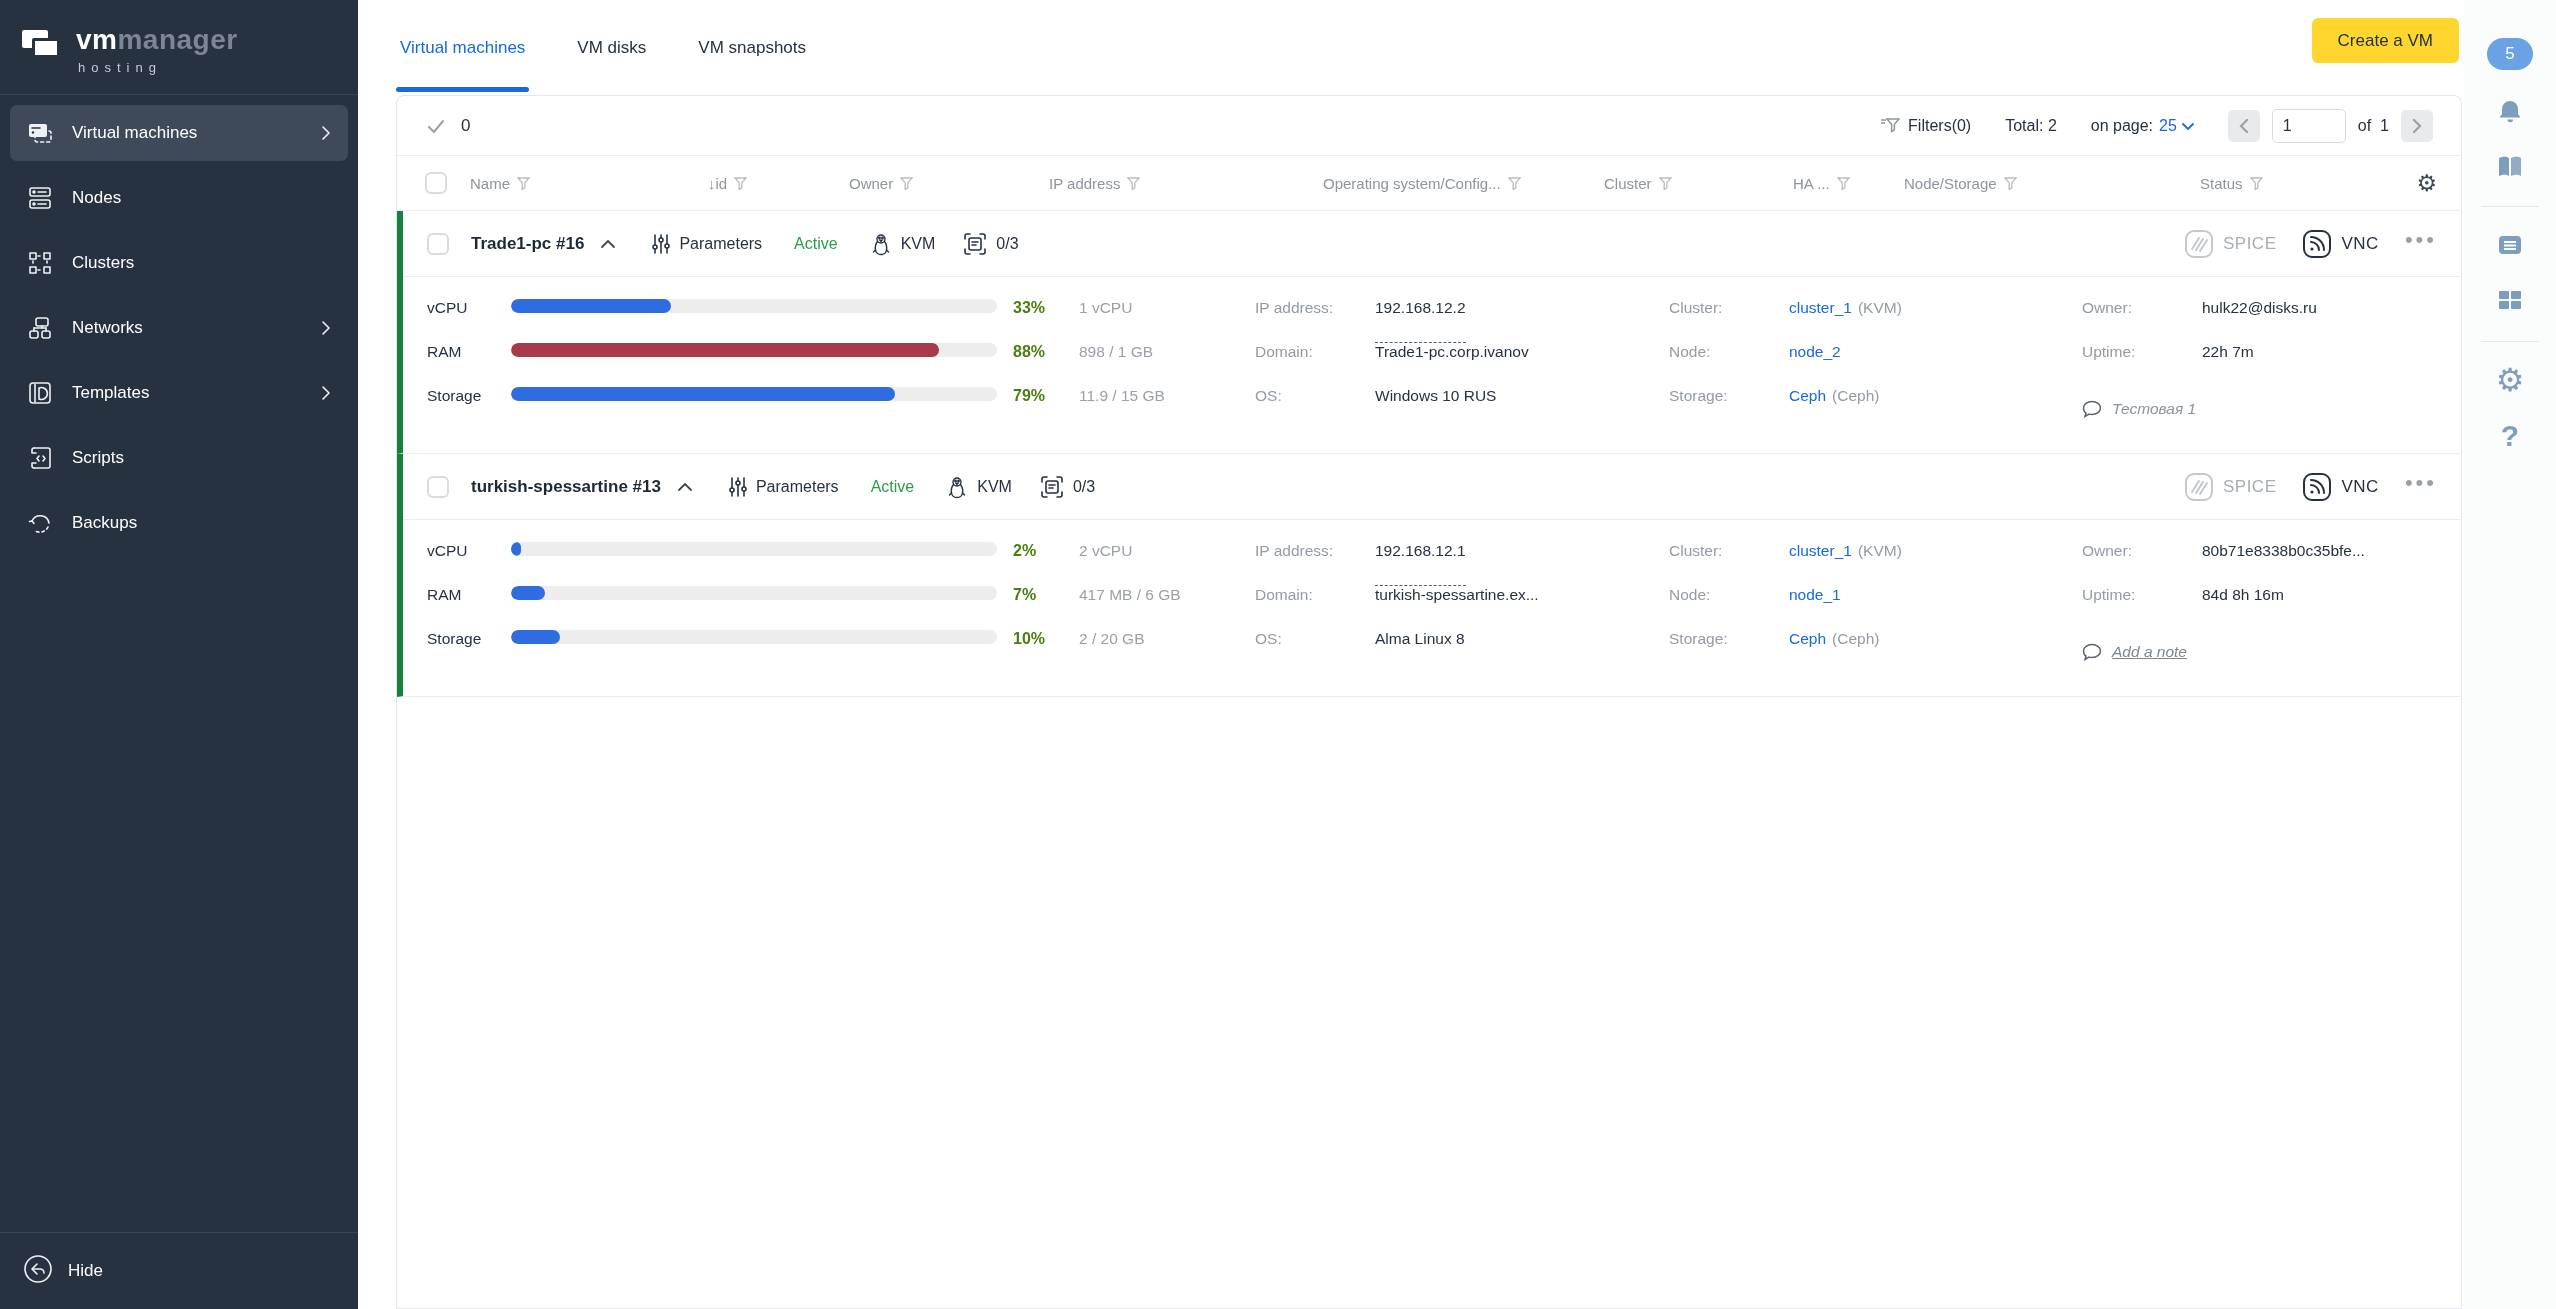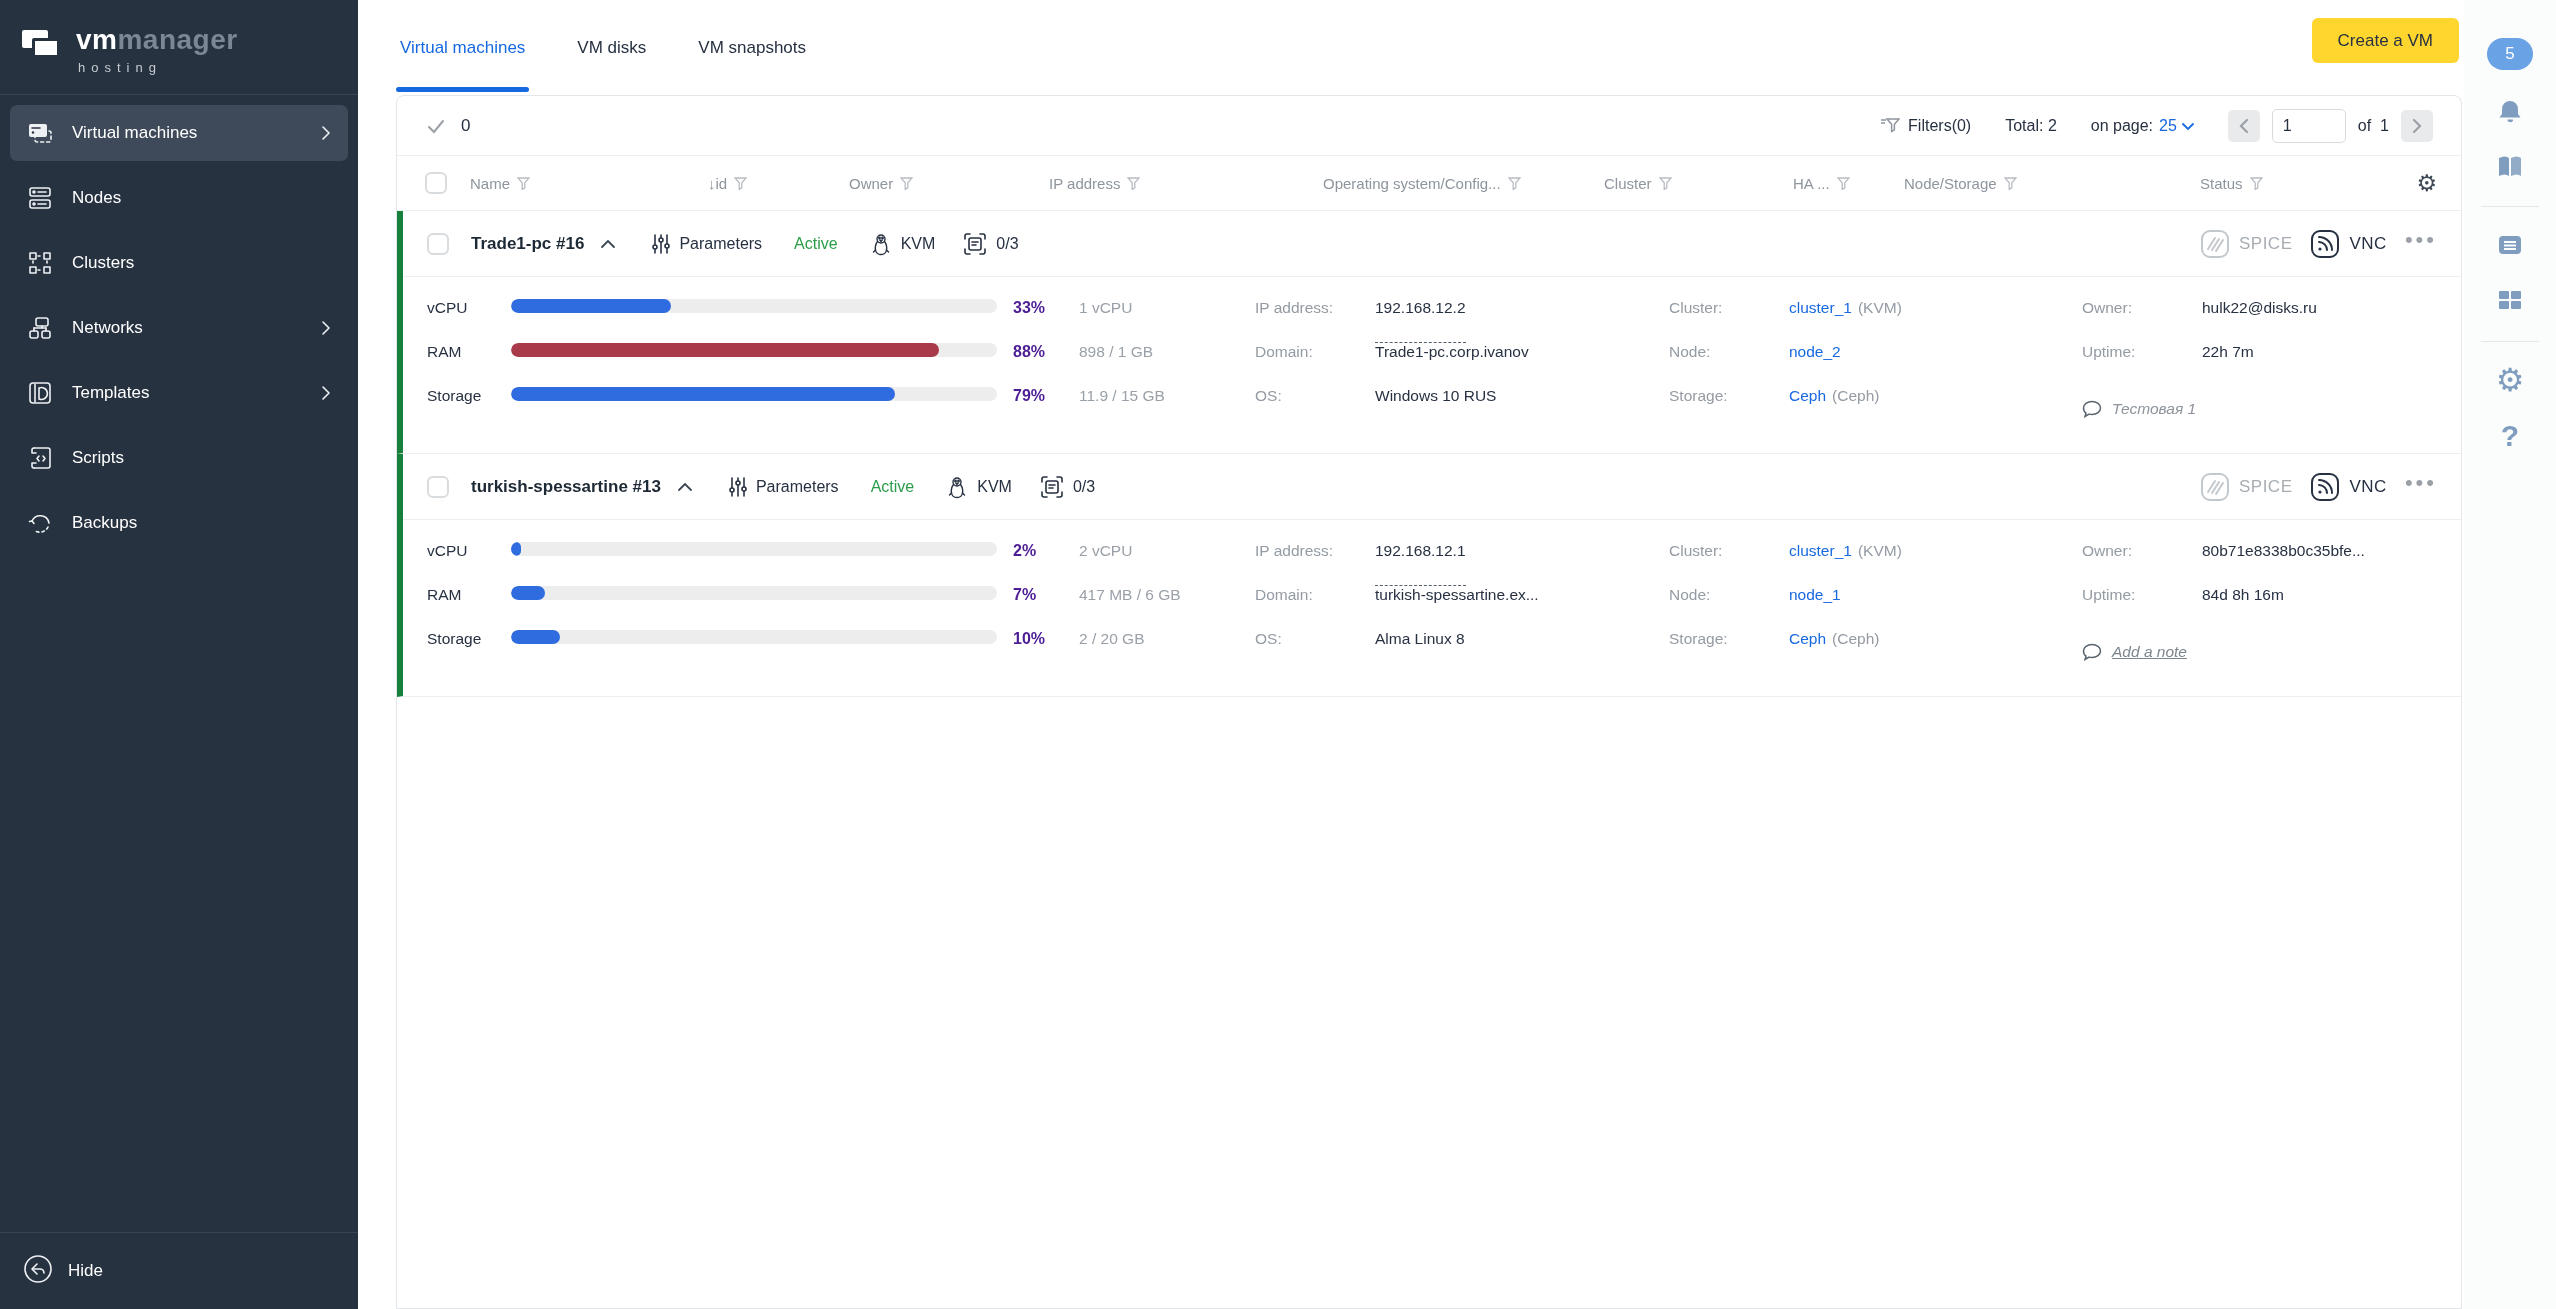--- a/index.html
+++ b/index.html
@@ -85,34 +85,34 @@
   
   .vm-block { border-left:6px solid #17803c; border-bottom:1px solid #eceef1; }
   .vm-title { height:66px; display:flex; align-items:center; padding:0 24px 0 24px; border-bottom:1px solid #eceef1; }
   .vm-name { font-size:17px; font-weight:700; color:#1d2935; margin-left:22px; }
   .collapse { margin-left:16px; cursor:pointer; display:flex; align-items:center; }
   .vm-attr { display:flex; align-items:center; gap:9px; font-size:16px; color:#273142; }
   .vm-attr.params { margin-left:36px; cursor:pointer; }
   .vm-status { margin-left:32px; font-size:16px; color:#2a9d4a; }
   .vm-attr.kvm { margin-left:32px; }
   .vm-attr.snaps { margin-left:28px; }
-  .vm-title-right { margin-left:auto; display:flex; align-items:center; gap:18px;text-align:center; }
+  .vm-title-right { margin-left:auto; display:flex; align-items:center; gap:26px;text-align:center; }
   .console { display:flex; align-items:center; gap:9px; font-size:17px; cursor:pointer; letter-spacing:.5px; }
   .console.disabled { color:#a7adb3; }
   .console.enabled { color:#273142; }
   .dots { color:#9aa0a6; font-size:22px; letter-spacing:3px; cursor:pointer; padding-bottom:8px; }
 
   .vm-details { position:relative; height:176px; }
   .d-col { position:absolute; top:22px; }
   .d-row { height:44px; display:flex; }
   .metrics { left:24px; width:800px; }
   .m-label { width:84px; font-size:15.5px; color:#273142; }
   .bar-track { width:486px; height:14px; background:#ededee; border-radius:7px; overflow:hidden; flex:none; }
   .bar-fill { height:100%; border-radius:7px; }
-  .m-pct { width:56px; margin-left:16px; font-size:16px; font-weight:700; color:#4c1d95; }
+  .m-pct { width:56px; margin-left:16px; font-size:16px; font-weight:700; color:#4d7c0f; }
   .m-quota { margin-left:10px; font-size:15.5px; color:#9aa0a8; white-space:nowrap; }
   .col-ip { left:852px; width:400px; }
   .col-cluster { left:1266px; width:400px; }
   .col-owner { left:1679px; width:380px; }
   .d-label { width:120px; font-size:15.5px; color:#949ba3; flex:none; }
   .d-value { font-size:15.5px; color:#273142; white-space:nowrap; }
   .d-value.ip { border-bottom:1px dashed #55606b; cursor:pointer; }
   .link { color:#1769e0; cursor:pointer; }
   .suffix { color:#949ba3; margin-left:6px; }
   .note-row { display:flex; align-items:center; gap:10px; color:#8d949c; }

